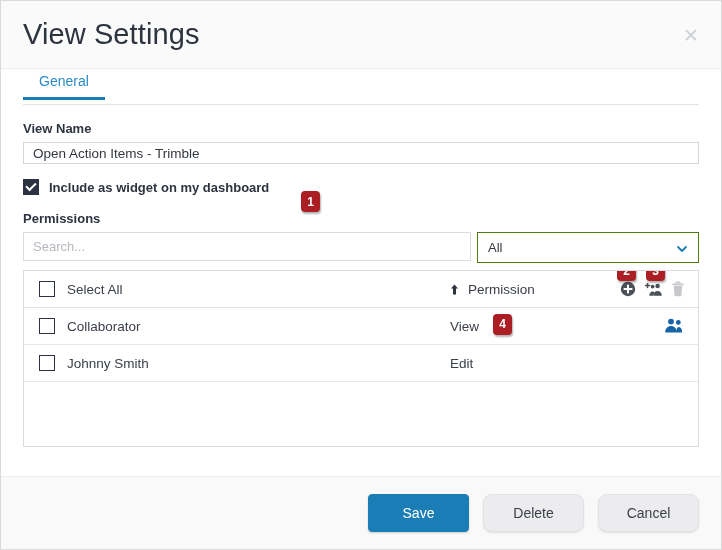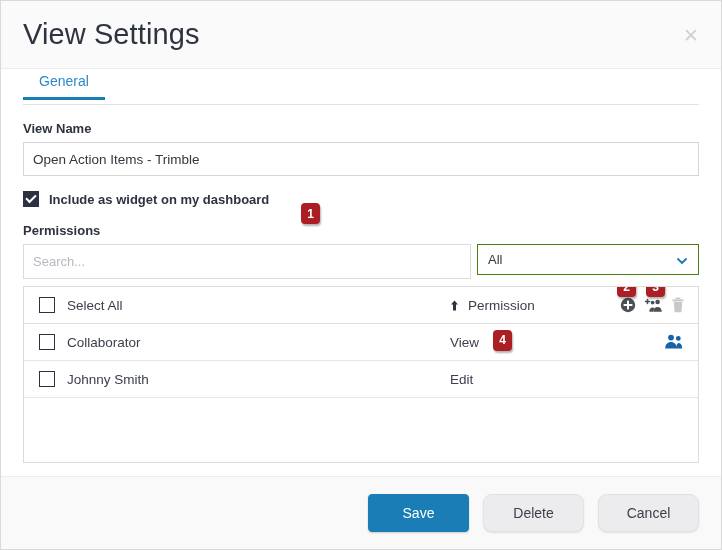--- a/index.html
+++ b/index.html
@@ -83,21 +83,21 @@
     overflow: hidden;
   }
   .field-label {
     font-size: 13px;
     font-weight: bold;
     color: #2e3340;
     margin-bottom: 6px;
   }
   .text-input {
     width: 100%;
-    height: 34px;
+    height: 22px;
     border: 1px solid #d6d6d6;
     background: #fff;
     font-family: "Liberation Sans", sans-serif;
     font-size: 13.5px;
     color: #33373f;
     padding: 2px 9px;
     outline: none;
     border-radius: 0;
   }
 
@@ -143,21 +143,21 @@
   }
 
   
   .filter-row {
     display: flex;
     gap: 0;
     align-items: stretch;
   }
   .search-input {
     flex: 1 1 auto;
-    height: 35px;
+    height: 29px;
     border: 1px solid #dcdcdc;
     background: #fff;
     font-family: "Liberation Sans", sans-serif;
     font-size: 13px;
     color: #33373f;
     padding: 0 9px;
     outline: none;
   }
   .search-input::placeholder { color: #b4b8bf; }
   .select-box {

